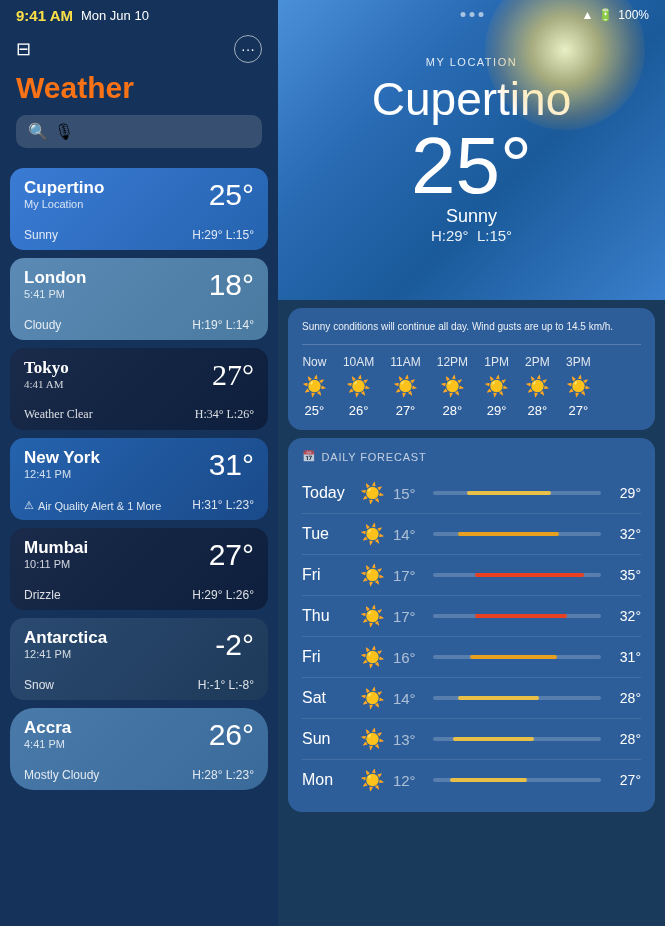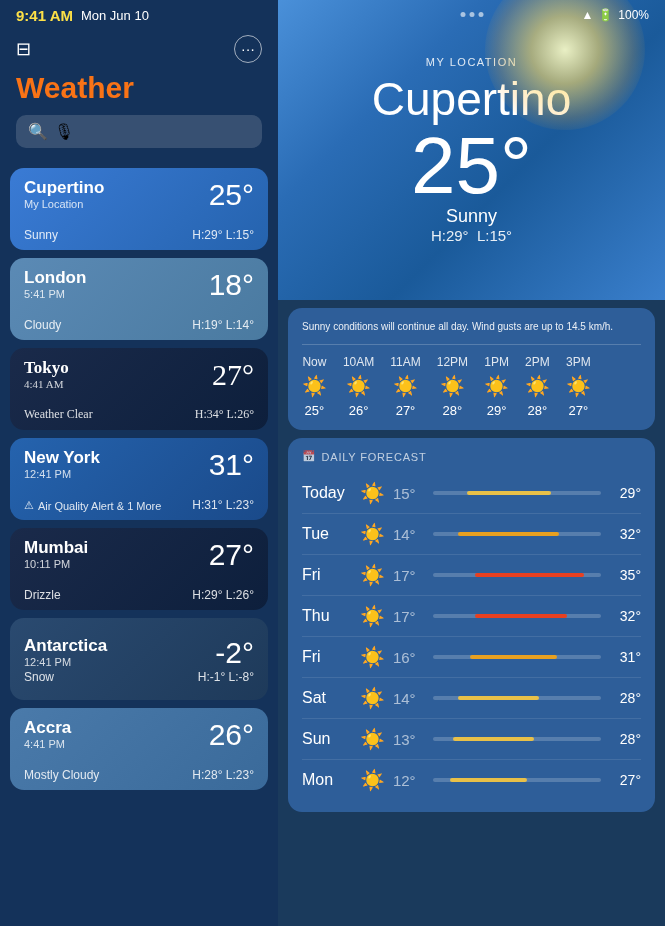--- a/index.html
+++ b/index.html
@@ -148,24 +148,24 @@
       background: linear-gradient(135deg, #1e3a5f 0%, #152d4a 100%);
     }
     .city-card.newyork {
       background: linear-gradient(135deg, #2563ae 0%, #1a4a8a 100%);
     }
     .city-card.mumbai {
       background: linear-gradient(135deg, #1a2a4a 0%, #0d1f3c 100%);
     }
     .city-card.antarctica {
       background: linear-gradient(135deg, #2a4a70 0%, #1e3a5a 100%);
-      justify-content: center;
     }
     .city-card.accra {
       background: linear-gradient(135deg, #4a7aaa 0%, #3a6a9a 100%);
+      border-radius: 24px;
     }
 
     .card-top {
       display: flex;
       justify-content: space-between;
       align-items: flex-start;
     }
     .city-name {
       color: white;
       font-size: 17px;

